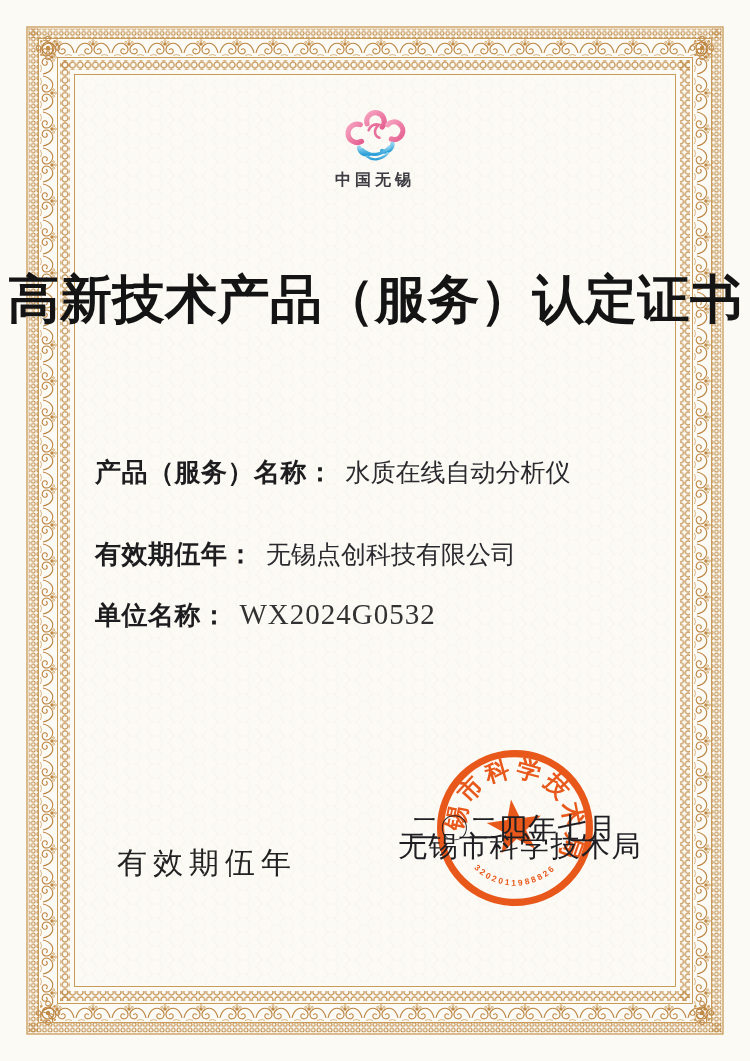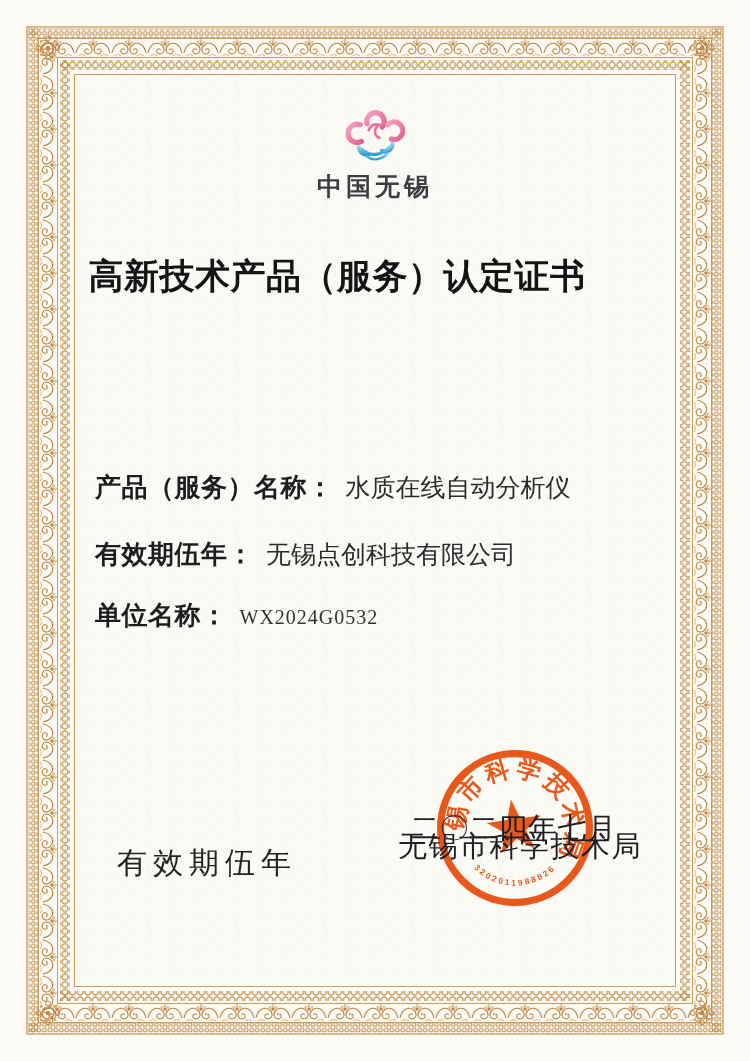--- a/index.html
+++ b/index.html
@@ -13,39 +13,39 @@
     position:absolute;left:78px;top:78px;right:78px;bottom:78px;
     background-image:
       radial-gradient(circle 9px at 11px 7px, transparent 6.5px, rgba(212,188,150,0.16) 7px, transparent 8px),
       radial-gradient(circle 9px at 0px 14px, transparent 6.5px, rgba(212,188,150,0.10) 7px, transparent 8px);
     background-size:22px 14px;
     opacity:.6;
   }
   .logo-cloud{position:absolute;left:335px;top:104px;}
   .logo-cn{
     position:absolute;left:0;width:750px;top:170px;text-align:center;
-    font-size:25px;font-weight:700;letter-spacing:4px;color:#3c3c42;
+    font-size:16px;font-weight:700;letter-spacing:4px;color:#3c3c42;
   }
   .logo-en{
     position:absolute;left:0;width:750px;top:199px;text-align:center;
     font-family:"Liberation Sans", sans-serif;
     font-size:10px;font-weight:700;letter-spacing:2.5px;color:#8b94a1;
   }
   .title{
-    position:absolute;left:0;width:674px;top:230px;text-align:center;
-    font-size:35px;font-weight:700;color:#141414;letter-spacing:0.5px;
+    position:absolute;left:0;width:750px;top:230px;text-align:center;
+    font-size:52px;font-weight:700;color:#141414;letter-spacing:0.5px;
   }
   .field-row{position:absolute;left:95px;white-space:nowrap;}
-  .fr1{top:470px;} .fr2{top:537px;} .fr3{top:598px;}
+  .fr1{top:455px;} .fr2{top:537px;} .fr3{top:598px;}
   .f-label{
     font-family:"Liberation Sans", sans-serif;font-weight:600;
     font-size:26px;color:#1d1d1f;letter-spacing:0.5px;
   }
   .f-value{font-size:25px;color:#2a2a2e;margin-left:12px;}
-  .f-value.code{font-size:20px;letter-spacing:1px;color:#323232;}
+  .f-value.code{font-size:29px;letter-spacing:1px;color:#323232;}
   .validity{position:absolute;left:117px;top:843px;font-size:30px;letter-spacing:6px;color:#222;}
   .seal{position:absolute;left:435px;top:748px;opacity:.95;}
   .issuer{position:absolute;left:398px;top:827px;font-size:29px;letter-spacing:1.5px;color:#1f1f23;white-space:nowrap;}
   .issue-date{position:absolute;left:410px;top:809px;font-size:29px;letter-spacing:0.5px;color:#1f1f23;white-space:nowrap;}
 </style>
 </head>
 <body>
 
 <div class="page">
 

